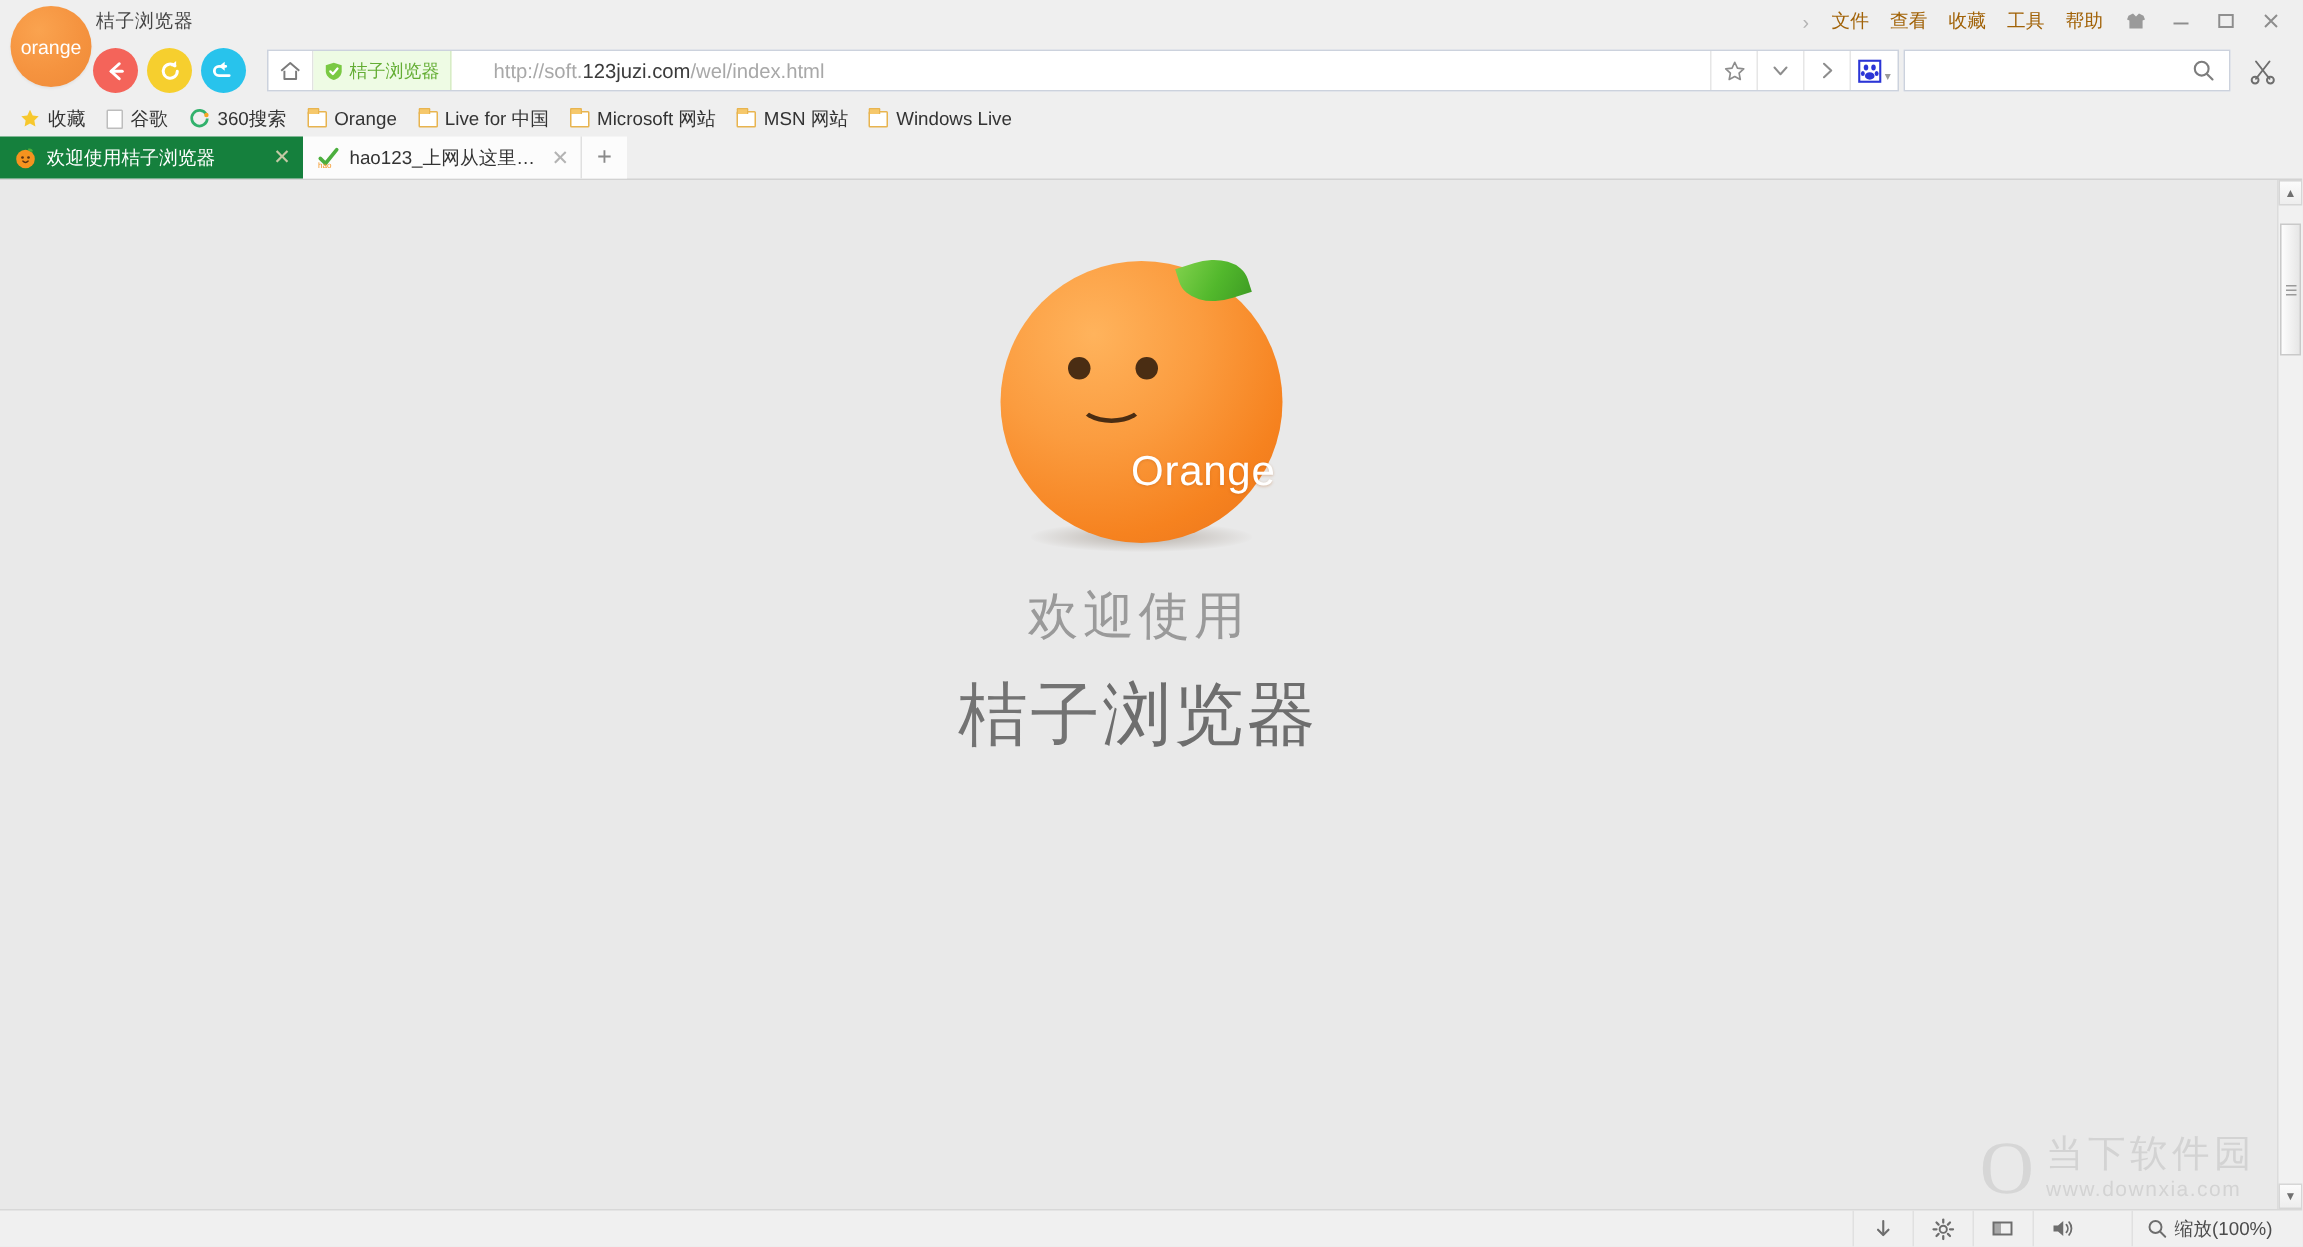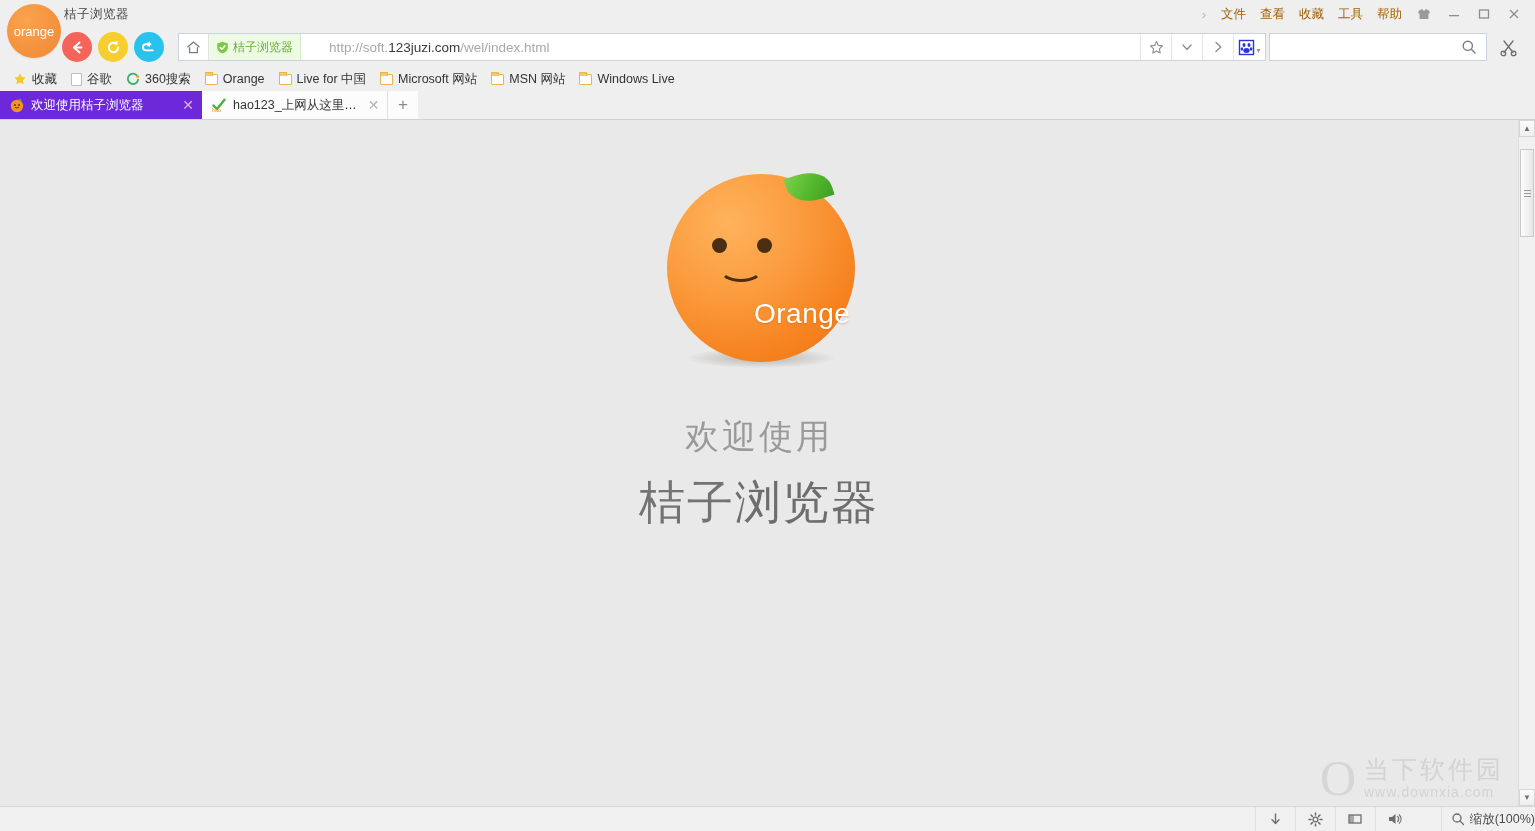--- a/index.html
+++ b/index.html
@@ -168,21 +168,21 @@
     background: #efefef;
     border-bottom: 1px solid #d2d2d2;
   }
   .tab {
     height: 28px; min-width: 150px; max-width: 205px;
     display: flex; align-items: center; gap: 6px;
     padding: 0 6px 0 9px;
     font-size: 12.5px;
     position: relative;
   }
-  .tab.active { background: #6d28d9; color: #fff; font-family: Liberation Serif, serif; }
+  .tab.active { background: #15803d; color: #fff; font-family: Liberation Serif, serif; }
   .tab.inactive { background: #fcfcfc; color: #333; border-right: 1px solid #e0e0e0; }
   .tab-title { flex: 1 1 auto; overflow: hidden; white-space: nowrap; text-overflow: ellipsis; }
   .tab-close { width: 16px; text-align: center; font-size: 14px; opacity: .75; }
   .tab.active .tab-close { color: #ffe2c8; }
   .tab.inactive .tab-close { color: #9b9b9b; }
   .tab-fav { width: 16px; height: 16px; flex: 0 0 16px; }
   .newtab {
     width: 30px; height: 28px;
     display: flex; align-items: center; justify-content: center;
     font-size: 17px; color: #8a8a8a; background: #fcfcfc;
@@ -241,21 +241,21 @@
     border-radius: 0 0 50% 50%;
   }
   .orange-word {
     position: absolute; left: 95px; top: 142px;
     font-size: 28px; color: #fff;
     letter-spacing: .5px;
     text-shadow: 0 1px 2px rgba(180,90,20,.35);
     white-space: nowrap;
   }
   .welcome {
-    margin-top: 48px;
+    margin-top: 22px;
     font-size: 34px; color: #9a9a9a; letter-spacing: 3px;
   }
   .brand {
     margin-top: 12px;
     font-size: 46px; letter-spacing: 2px; color: #6e6e6e;
   }
   .brand .hl { color: #737373; }
 
   .watermark {
     position: absolute; right: 14px; bottom: 6px;
@@ -307,21 +307,21 @@
     display: flex; align-items: center;
     justify-content: flex-end;
   }
   .sb-btn {
     width: 40px; height: 24px;
     display: flex; align-items: center; justify-content: center;
     color: #6d6d6d; border-left: 1px solid #e0e0e0;
   }
   .zoom-chip {
     display: flex; align-items: center; gap: 5px;
-    height: 24px; padding: 0 0 0 9px;
+    height: 24px; padding: 0 20px 0 9px;
     border-left: 1px solid #e0e0e0;
     font-size: 12.5px; color: #4c4c4c; margin-left: 26px;
   }
   svg { display: block; }
 </style>
 </head>
 <body>
 
 <div class="browser">
 

